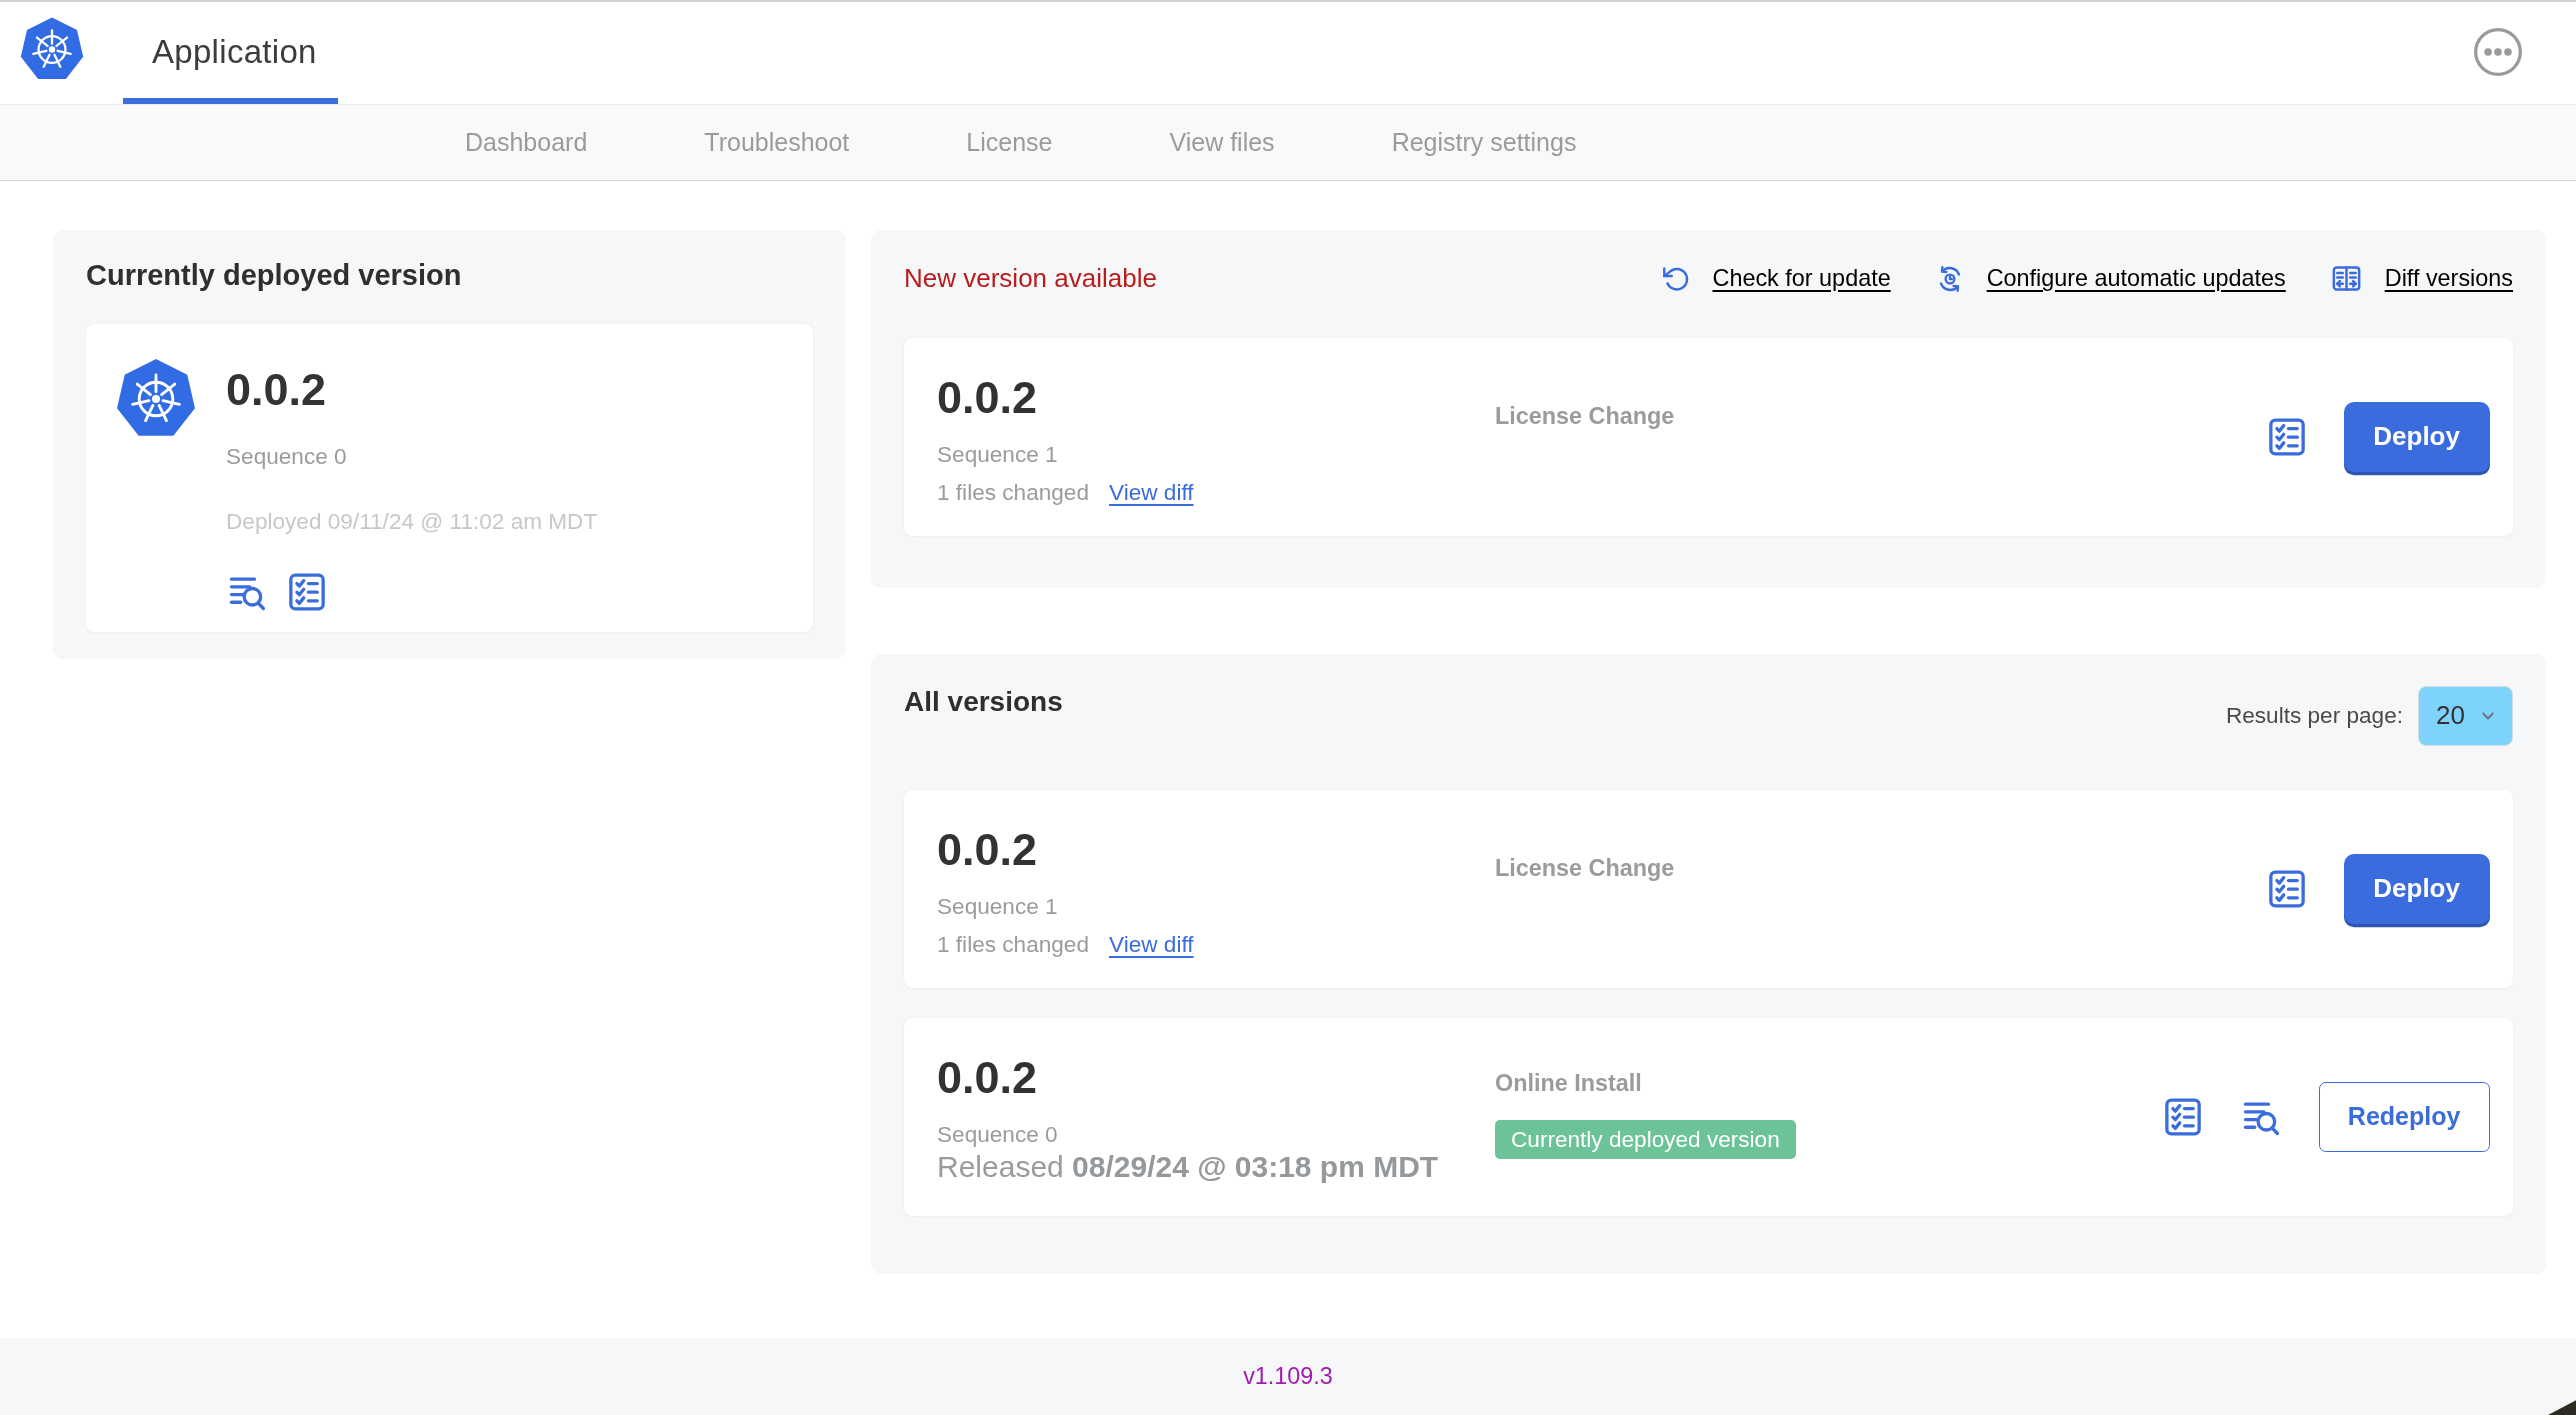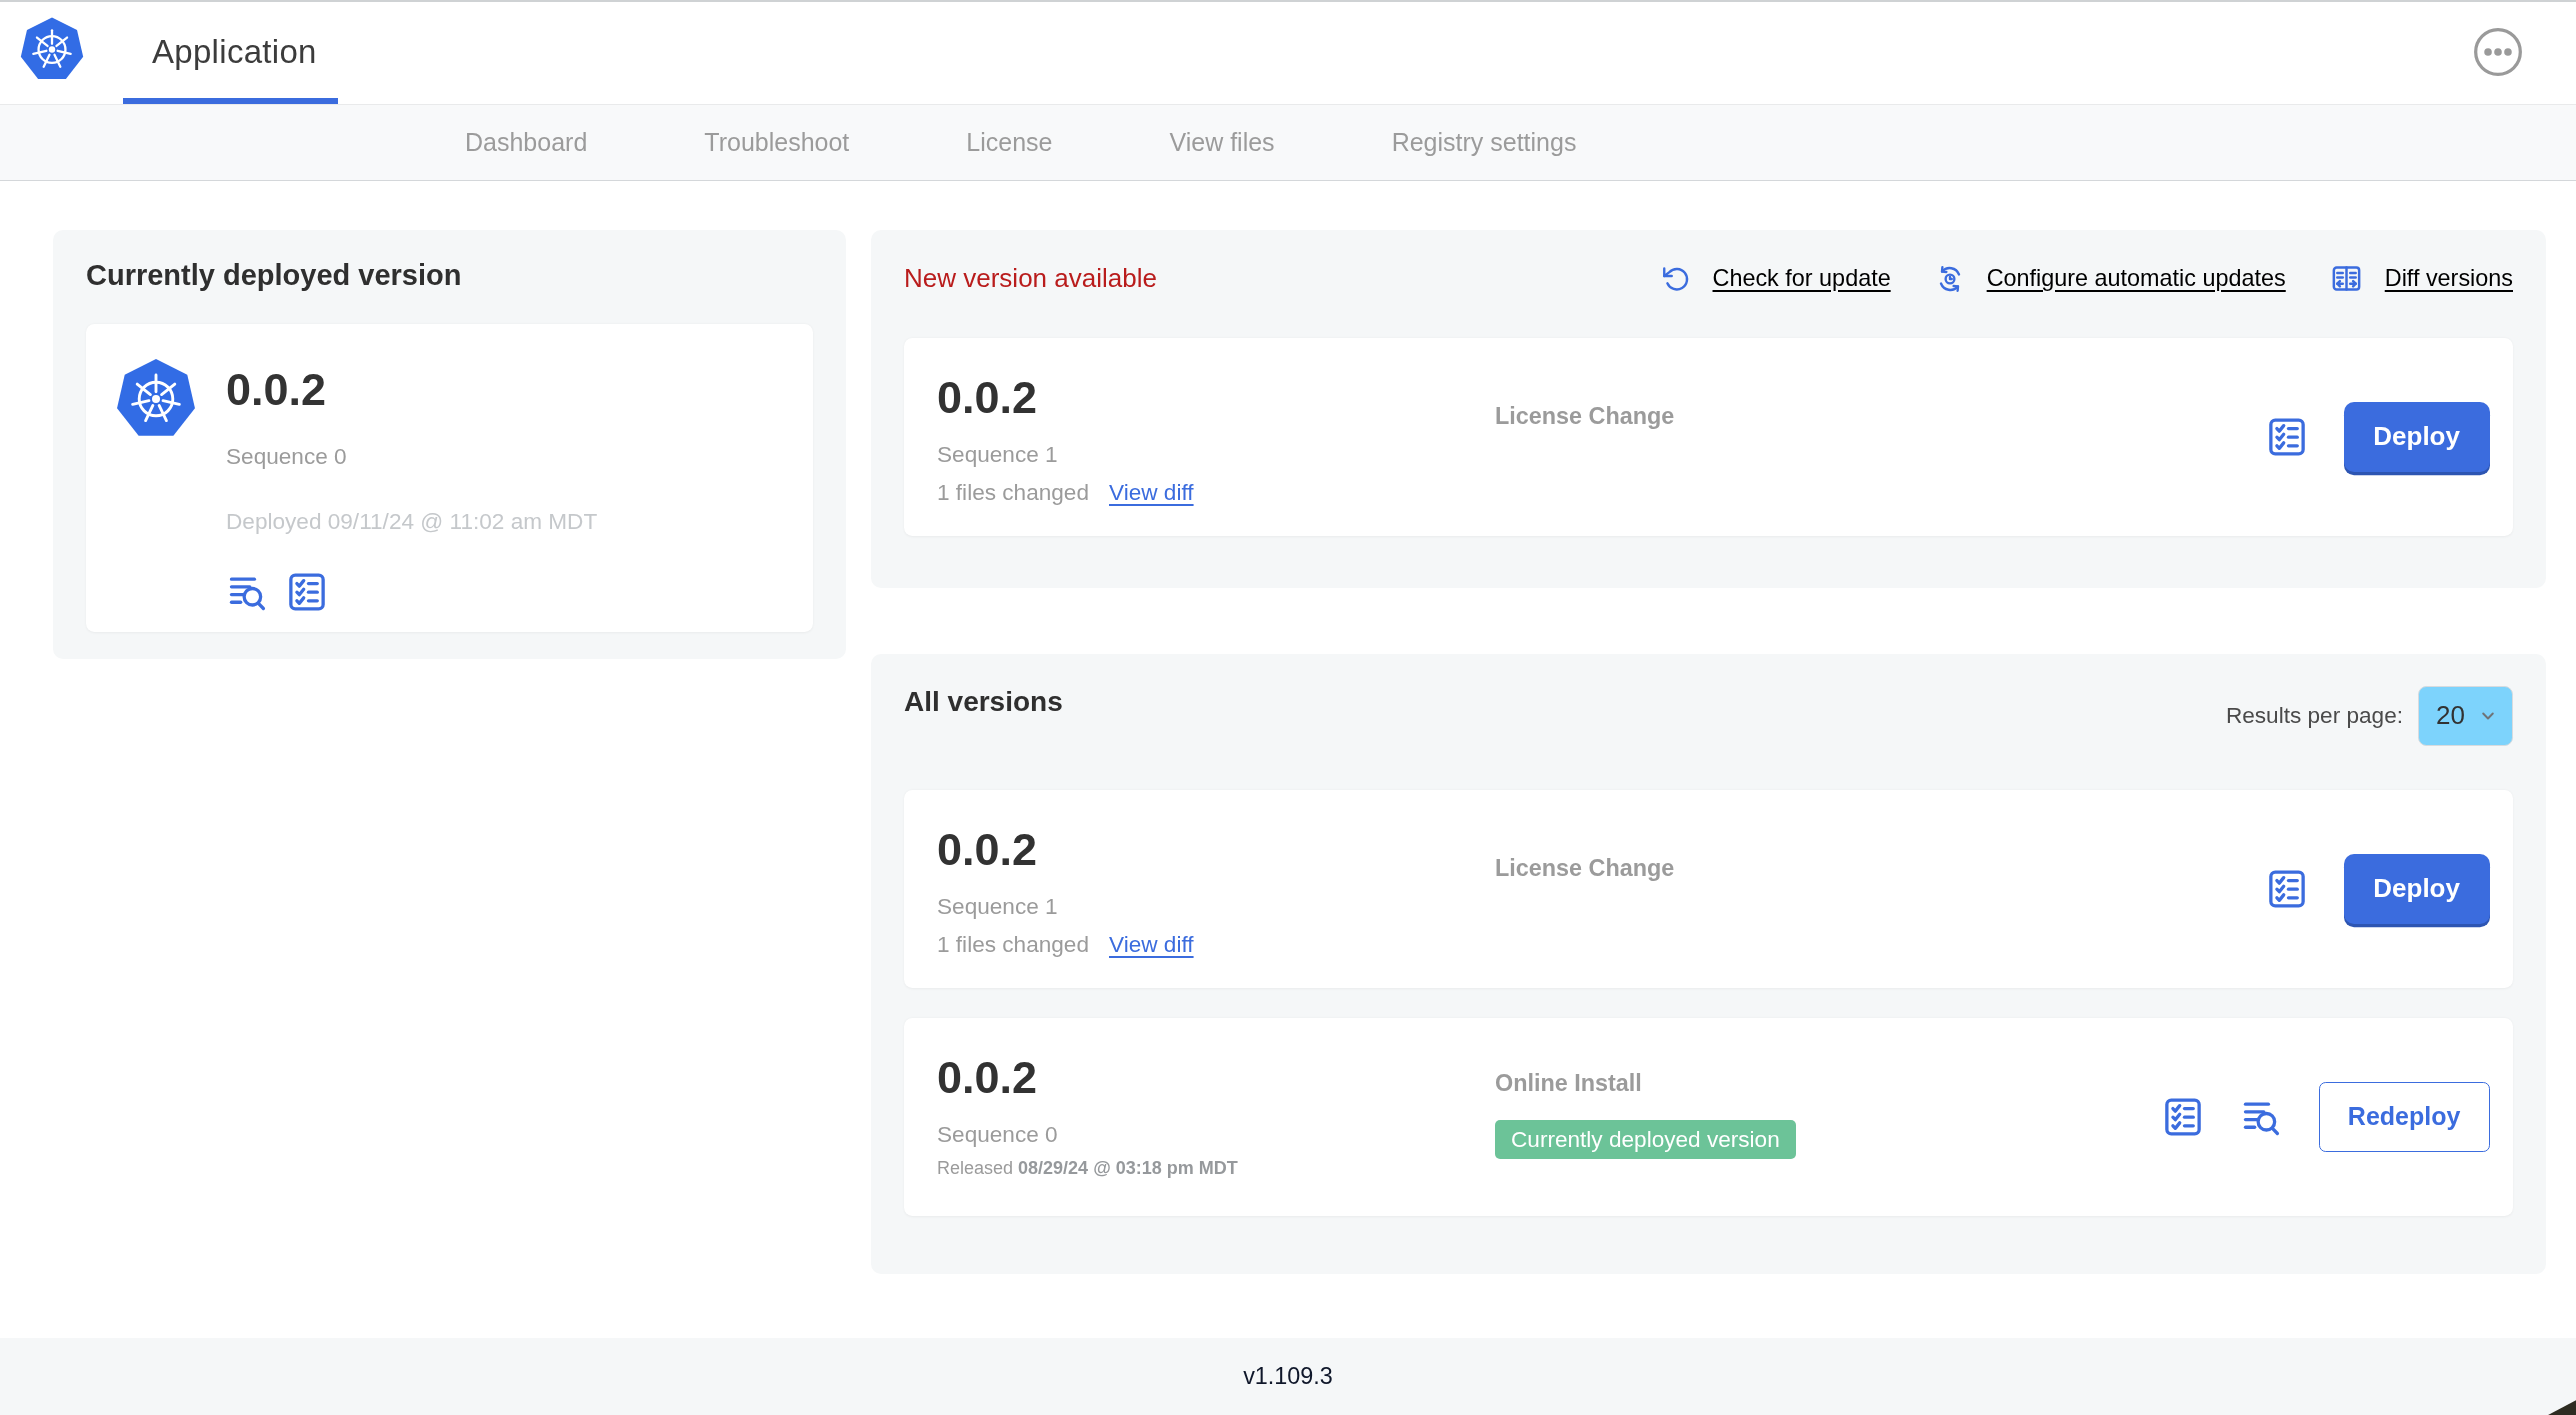--- a/index.html
+++ b/index.html
@@ -52,21 +52,21 @@
   .av-row1 { margin-top:44px; }
   .av-row2 { margin-top:30px; }
   .vc-version { font-size:45px; font-weight:700; color:#323232; line-height:1; }
   .vc-seq { font-size:22.6px; color:#9b9b9b; margin-top:22px; }
   .vc-files { font-size:22.6px; color:#9b9b9b; margin-top:12.6px; display:flex; gap:20px; align-items:baseline; }
   .link-blue { color:#3B6CDE; text-decoration:underline; text-underline-offset:4.2px; cursor:pointer; }
   .vc-source { position:absolute; left:591px; top:65px; font-size:23.4px; font-weight:700; color:#9b9b9b; }
   .vc-source-r2 { position:absolute; left:591px; top:52px; font-size:23.4px; font-weight:700; color:#9b9b9b; }
   .badge-green { position:absolute; left:591px; top:102px; height:39px; line-height:39px;
     background:#6CC398; color:#fff; font-size:22.6px; border-radius:5px; padding:0 16px; white-space:nowrap; }
-  .vc-released { font-size:18px; color:#9b9b9b; margin-top:10px; }
+  .vc-released { font-size:30px; color:#9b9b9b; margin-top:2px; }
   .vc-released b { font-weight:700; color:#96999c; }
   .vc-actions { position:absolute; right:23.4px; top:50%; transform:translateY(-50%);
     display:flex; align-items:center; gap:35px; }
   .icon-btn { background:none; border:none; cursor:pointer; display:flex; align-items:center; padding:0; }
 
   .btn-deploy { width:146px; height:70px; background:#3B6CDE; border:none; border-radius:10px;
     color:#fff; font-size:26px; font-weight:700; cursor:pointer; box-shadow:0 3.3px 0 #2d55b2;
     font-family:inherit; }
   .btn-redeploy { width:171px; height:70px; background:#fff; border:1.7px solid #3B6CDE; border-radius:6.7px;
     color:#3B6CDE; font-size:25px; font-weight:700; cursor:pointer; font-family:inherit; }
@@ -74,21 +74,21 @@
   
   .av-head { display:flex; margin-top:3.3px; }
   .av-title { font-size:28px; font-weight:700; color:#2f2f2f; }
   .av-pp { margin-left:auto; display:flex; align-items:center; gap:15px; font-size:22.6px; color:#4a4a4a; }
   .pp-select { width:95px; height:60px; background:#7dd3fc; border:1.7px solid #d8dbde; border-radius:8.4px;
     display:flex; align-items:center; justify-content:space-between; padding:0 13.4px 0 17px;
     font-size:26px; color:#323232; cursor:pointer; }
 
   
   .footer { position:absolute; left:0; top:1338px; width:100%; height:77px; background:#f5f7f8;
-    display:flex; align-items:center; justify-content:center; font-size:23.4px; color:#0f172a; }
+    display:flex; align-items:center; justify-content:center; font-size:23.4px; color:#a21caf; }
 
   .cursor-artifact { position:absolute; right:0; top:1400px; width:28.5px; height:15px; }
 
   svg { display:block; }
 </style>
 </head>
 <body>
 
 <div class="topline"></div>
 

